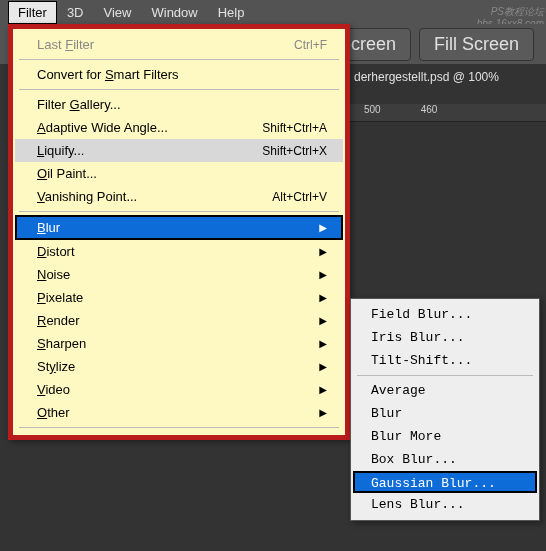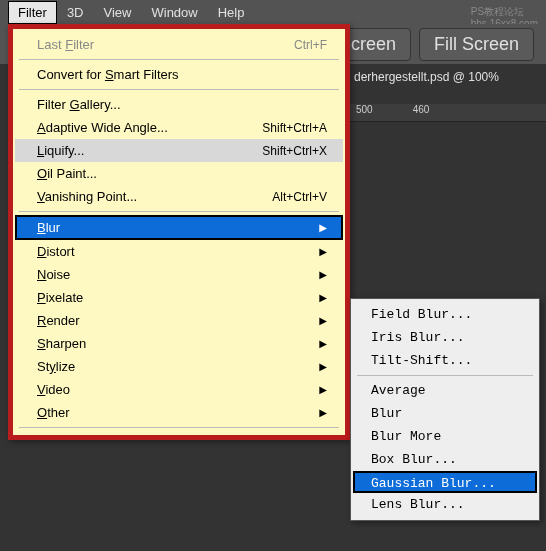--- a/index.html
+++ b/index.html
@@ -6,23 +6,23 @@
   body { width: 546px; height: 551px; background: #333333; overflow: hidden; position: relative; }
   
   .menubar { height: 24px; background: #535353; display: flex; align-items: center; padding-left: 8px; color: #e0e0e0; font-size: 13px; }
   .menubar-item { padding: 4px 10px; cursor: pointer; }
   .menubar-item.active { background: #e8e8e8; color: #000; border: 1px solid #000; padding: 3px 9px; }
   
   .toolbar-area { position: absolute; top: 24px; left: 0; right: 0; height: 40px; background: #535353; display: flex; align-items: center; justify-content: flex-end; padding-right: 12px; gap: 8px; }
   .tool-btn { background: #5a5a5a; border: 1px solid #333; border-radius: 4px; color: #e0e0e0; font-size: 18px; padding: 5px 14px; cursor: pointer; }
   
   .doc-title { position: absolute; top: 64px; left: 350px; right: 0; color: #e0e0e0; font-size: 12px; padding: 6px 4px; }
-  .ruler { position: absolute; top: 104px; left: 350px; right: 0; height: 18px; background: #3d3d3d; border-bottom: 1px solid #222; color: #ccc; font-size: 10px; padding-left: 6px; display: flex; gap: 40px; }
+  .ruler { position: absolute; top: 104px; left: 350px; right: 0; height: 18px; background: #3d3d3d; border-bottom: 1px solid #222; color: #ccc; font-size: 10px; padding-left: 14px; display: flex; gap: 40px; }
   
-  .watermark { position: absolute; top: 6px; right: 8px; color: #888; font-size: 10px; text-align: left; line-height: 1.2; }
+  .watermark { position: absolute; top: 6px; right: 2px; color: #888; font-size: 10px; text-align: right; line-height: 1.2; font-style: italic; }
   
   .dropdown { position: absolute; top: 24px; left: 8px; width: 342px; background: #fef9c3; border: 5px solid #b91c1c; box-shadow: 2px 2px 6px rgba(0,0,0,0.4); padding: 4px 2px; }
   .menu-item { display: flex; justify-content: space-between; align-items: center; padding: 4px 16px 4px 22px; font-size: 13px; color: #000; cursor: pointer; position: relative; }
   .menu-item.disabled { color: #888; }
   .menu-item .label u { text-decoration: underline; }
   .menu-item .shortcut { color: #000; font-size: 12px; }
   .menu-item.disabled .shortcut { color: #888; }
   .menu-item.highlight { background: #0e6cd8; color: #fff; border: 2px solid #000; margin: 0; padding: 3px 14px 3px 20px; }
   .menu-item.hover { background: #d8d8d8; justify-content: space-between; }
   .menu-item .arrow { font-size: 10px; }

